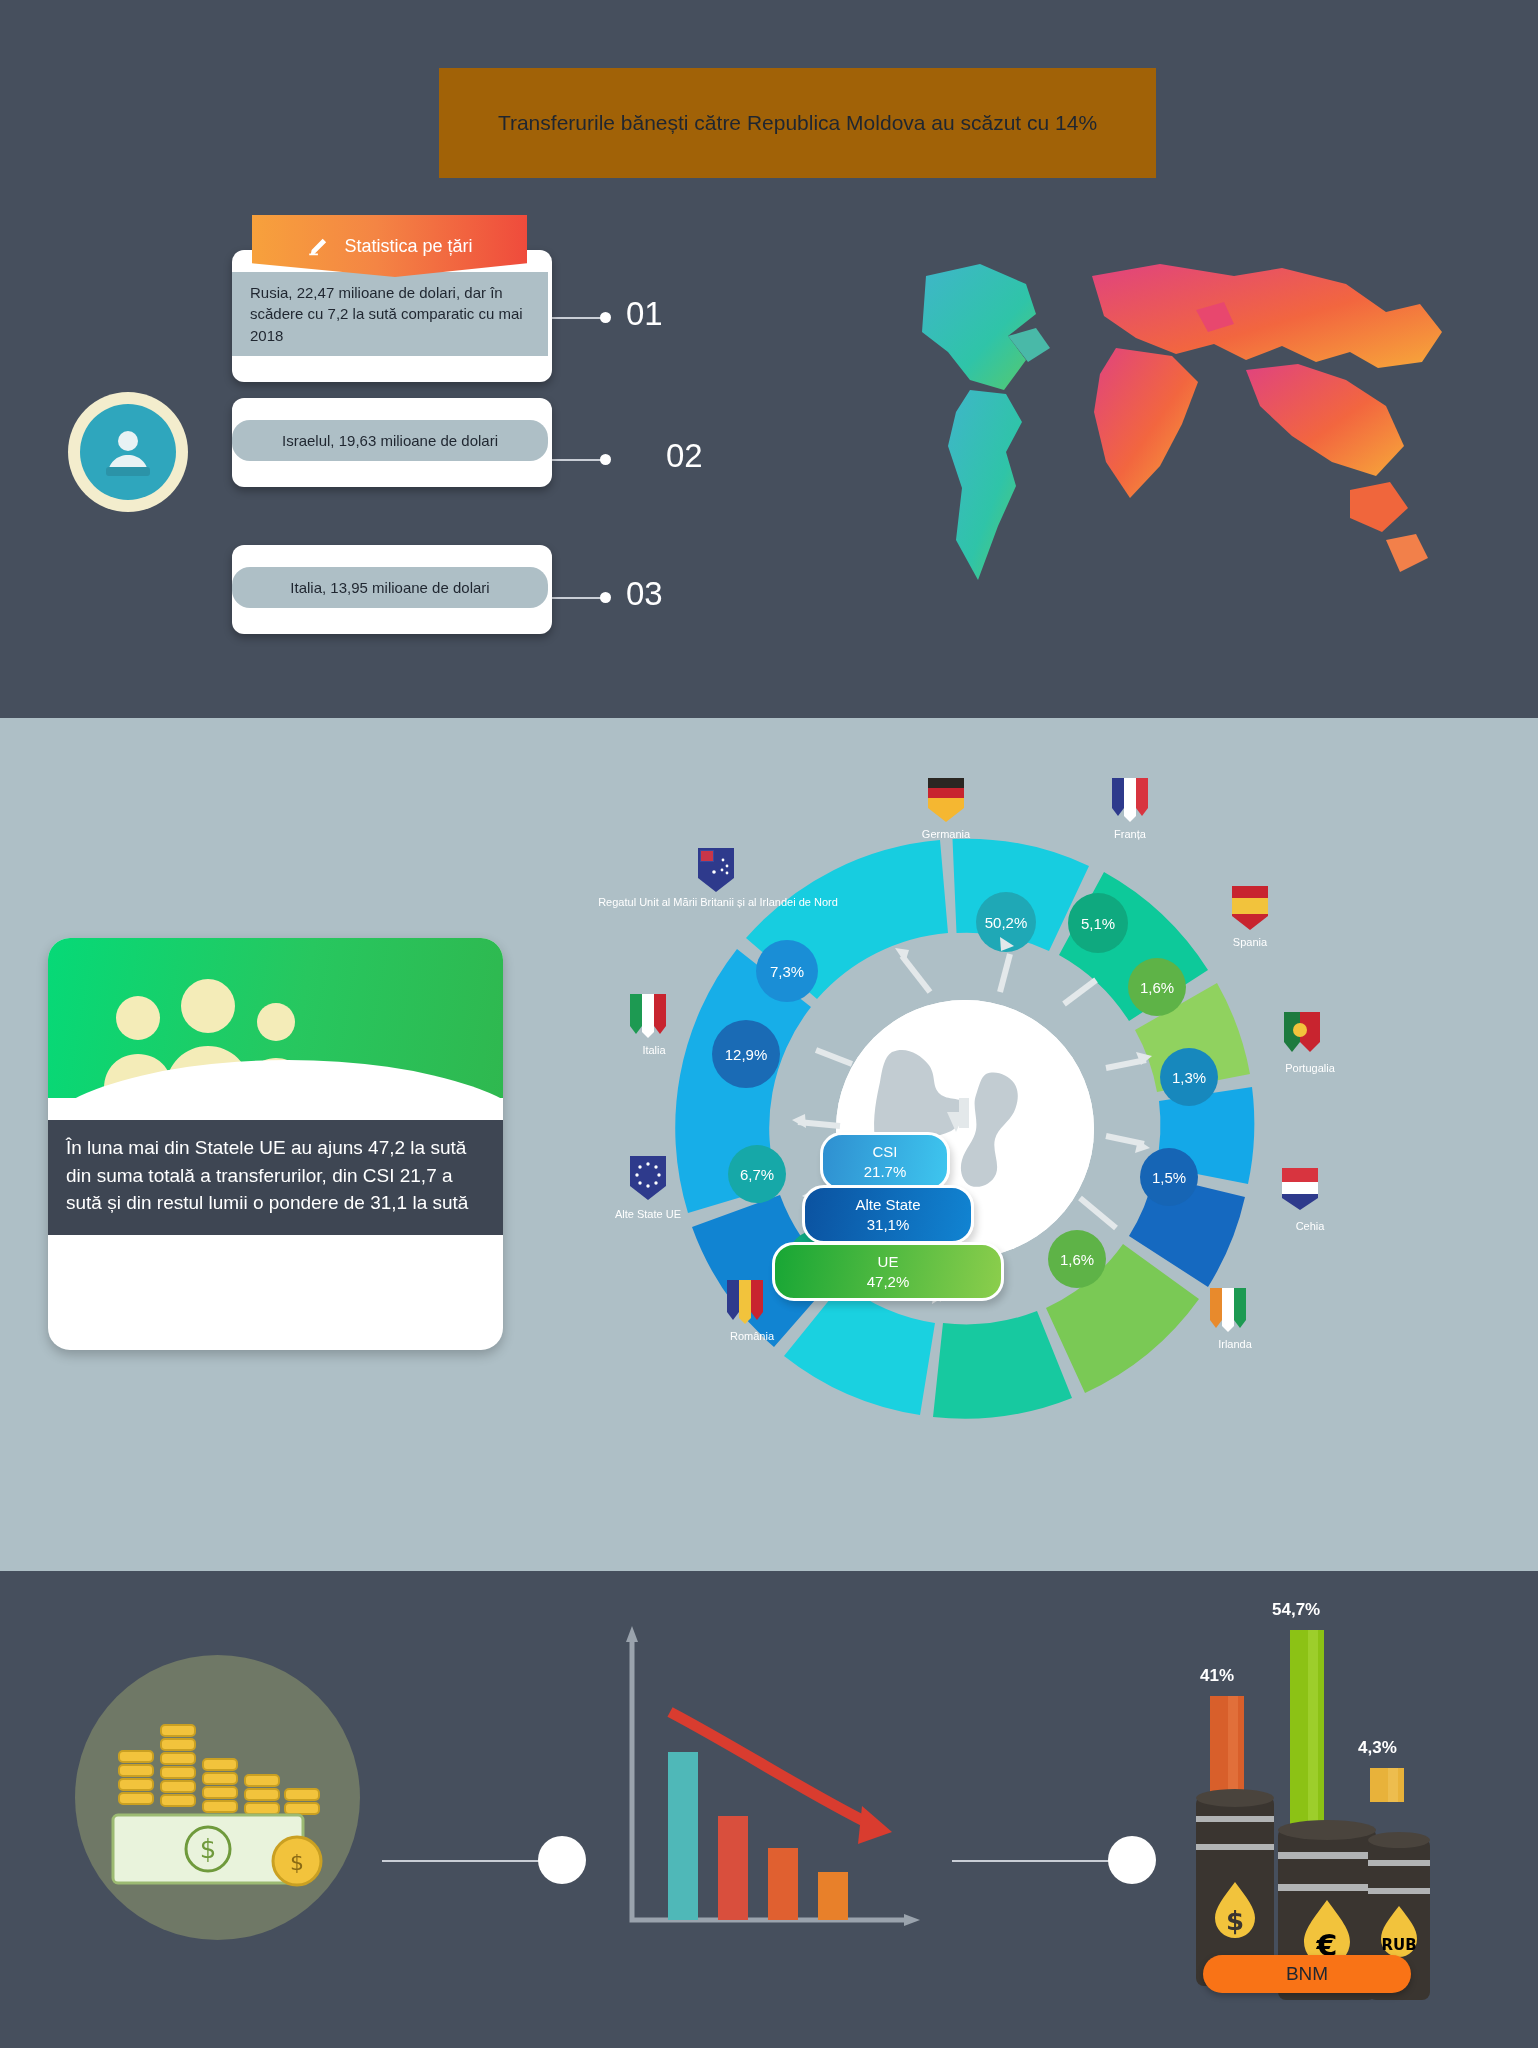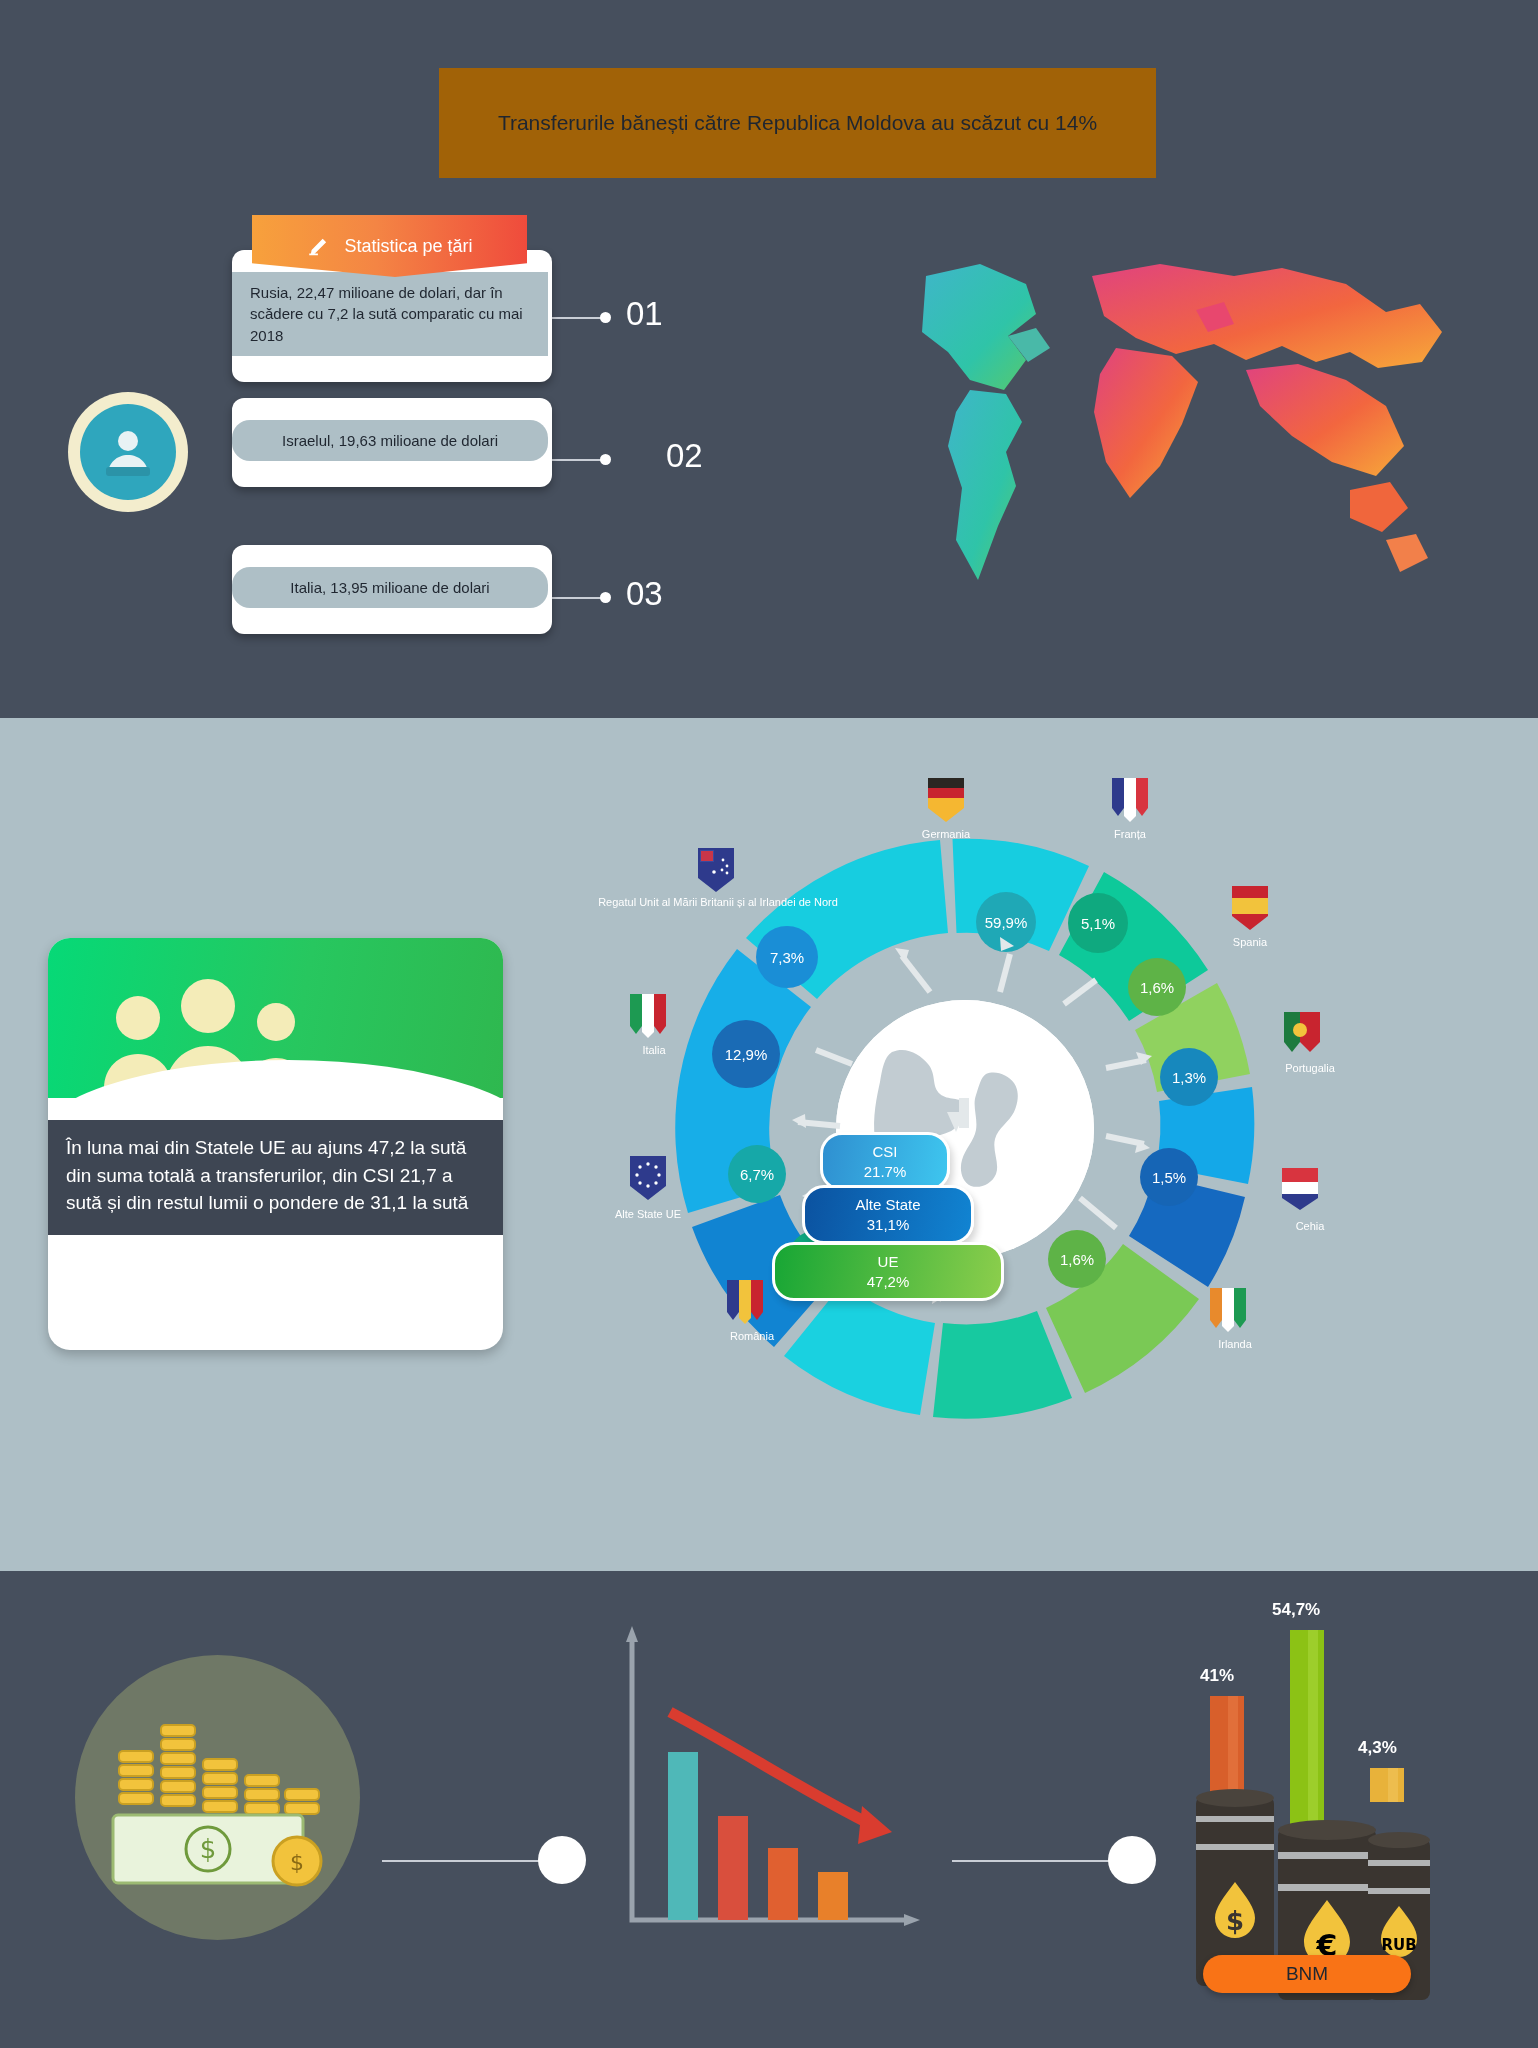--- a/index.html
+++ b/index.html
@@ -238,21 +238,21 @@
   
   
   <div class="flag" style="left:386px;top:46px;">
     <svg viewBox="0 0 40 48">
         <path d="M2 2h36v30l-18 14L2 32z" fill="#f5b731"></path>
         <path d="M2 2h36v20H2z" fill="#c8242f"></path>
         <path d="M2 2h36v10H2z" fill="#2a2622"></path>
       </svg>
   </div>
   <div class="seg-label" style="left:336px;top:98px;width:140px;">Germania</div>
-  <div class="bubble" style="left:436px;top:162px;width:60px;height:60px;background:#1fa8b6;">59,9%</div>
+  <div class="bubble" style="left:436px;top:162px;width:60px;height:60px;background:#1fa8b6;">50,2%</div>
 
   
   <div class="flag" style="left:570px;top:46px;">
     <svg viewBox="0 0 40 48">
         <path d="M2 2h12v30l-6 8-6-8z" fill="#2e3a8c"></path>
         <path d="M14 2h12v38l-6 6-6-6z" fill="#fff"></path>
         <path d="M26 2h12v30l-6 8-6-8z" fill="#d8343f"></path>
       </svg>
   </div>
   <div class="seg-label" style="left:520px;top:98px;width:140px;">Franța</div>
@@ -351,21 +351,21 @@
       <g fill="#fff">
           <circle cx="27" cy="14" r="1.4"></circle>
           <circle cx="31" cy="20" r="1.4"></circle>
           <circle cx="26" cy="24" r="1.4"></circle>
           <circle cx="31" cy="27" r="1.4"></circle>
           <circle cx="18" cy="26" r="1.8"></circle>
         </g>
       </svg>
   </div>
   <div class="seg-label" style="left:38px;top:166px;width:280px;">Regatul Unit al Mării Britanii și al Irlandei de Nord</div>
-  <div class="bubble" style="left:216px;top:196px;width:62px;height:62px;background:#1a8ed6;">7,3%</div>
+  <div class="bubble" style="left:216px;top:210px;width:62px;height:62px;background:#1a8ed6;">7,3%</div>
 
   
   <svg viewBox="0 0 870 840" width="870" height="840" style="position:absolute;left:0;top:0;pointer-events:none;">
     <g stroke="#e3e8ea" stroke-width="6" fill="none" marker-end="">
       <path d="M390 262 L362 226"></path>
         <path d="M460 262 L470 224"></path>
         <path d="M524 274 L556 250"></path>
       <path d="M566 338 L606 330"></path>
         <path d="M566 406 L604 414"></path>
         <path d="M540 468 L576 498"></path>

